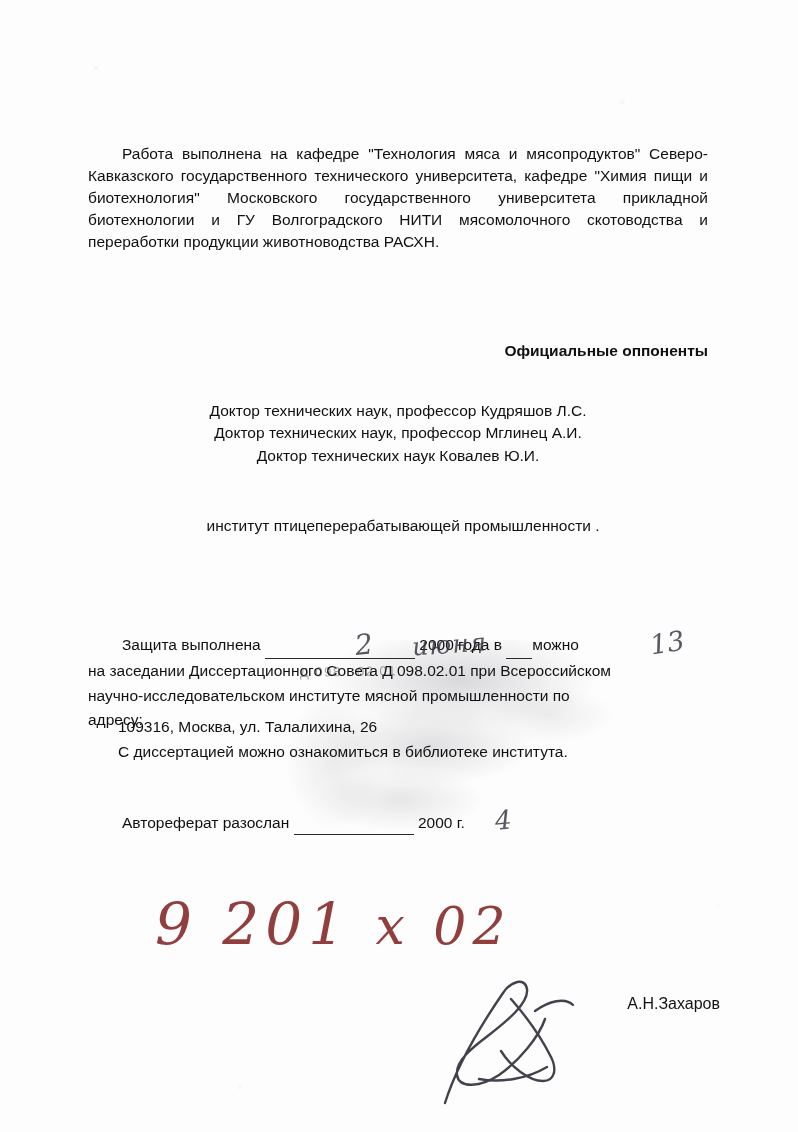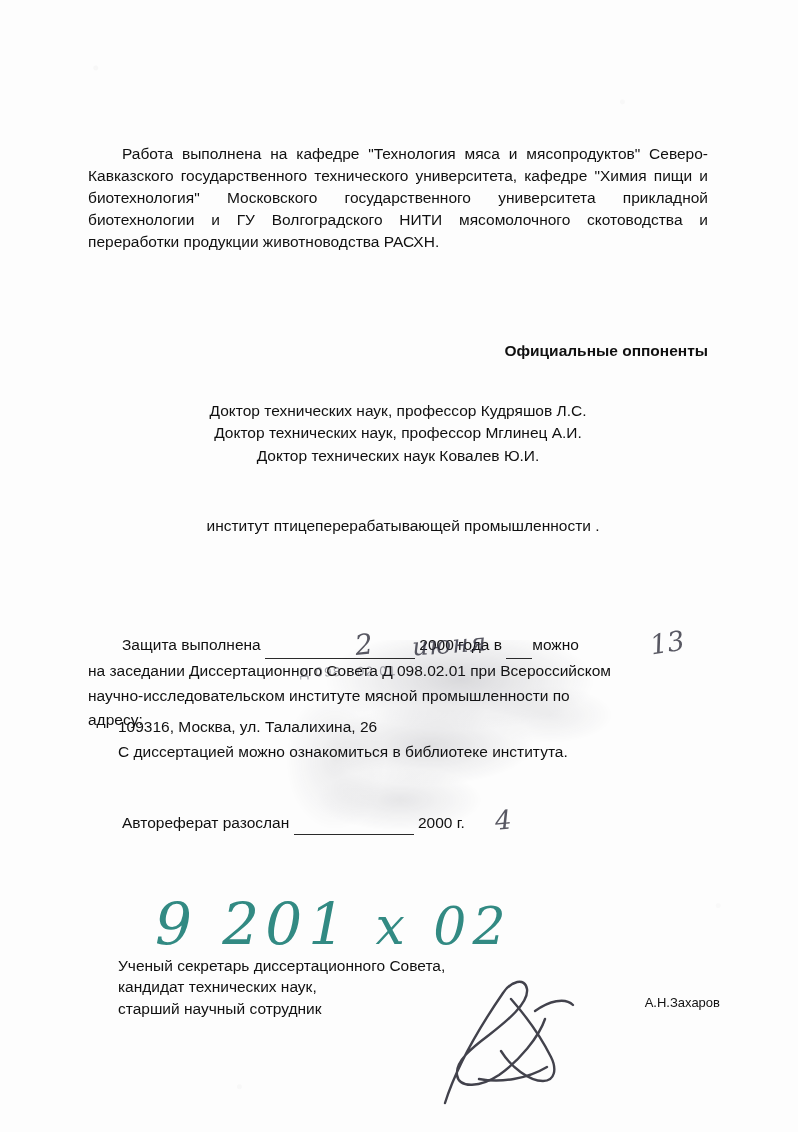--- a/index.html
+++ b/index.html
@@ -79,21 +79,21 @@
     left: 88px;  top: 812px;  width: 620px;
   }
   #block-secretary {
     left: 118px; top: 955px; width: 590px;
     line-height: 1.38;
   }
   #secretary-name {
     position: absolute;
     right: 78px;
     top: 995px;
-    font-size: 13px;
+    font-size: 16px;
   }
 
   
   .blank {
     display: inline-block;
     border-bottom: 1px solid #2a2a2a;
     vertical-align: baseline;
   }
   .blank.w1 { width: 150px; }
   .blank.w2 { width: 120px; }
@@ -124,21 +124,21 @@
   }
   #hw-abstract-day {
     left: 495px; top: 805px;
     font-size: 26px;
     transform: rotate(-5deg);
   }
   #hw-stamp-number {
     left: 155px; top: 890px;
     font-size: 58px;
     letter-spacing: 6px;
-    color: #0f766e;
+    color: #7f1d1d;
     opacity: 0.85;
     font-family: "DejaVu Serif", serif;
     font-style: italic;
   }
   #hw-stamp-number .sub { font-size: 52px; }
 
   
   #stamp-smudge {
     position: absolute;
     left: 250px;
@@ -215,25 +215,20 @@
       <div>109316, Москва, ул. Талалихина, 26</div>
       <div>С диссертацией можно ознакомиться в библиотеке института.</div>
     </div>
 
     <div class="para" id="block-abstract">
       <span style="padding-left:34px">Автореферат разослан</span>
       <span class="blank w2">&nbsp;</span>
       <span>2000 г.</span>
     </div>
 
-    <div class="para" id="block-secretary">
-      <div>Ученый секретарь диссертационного Совета,</div>
-      <div>кандидат технических наук,</div>
-      <div>старший научный сотрудник</div>
-    </div>
     <div id="secretary-name">А.Н.Захаров</div>
 
     <div id="stamp-smudge"></div>
     <div id="stamp-text">Д 098 . 02 01</div>
 
     <div class="hand" id="hw-date-day">2</div>
     <div class="hand" id="hw-date-month">июня</div>
     <div class="hand" id="hw-hour">13</div>
     <div class="hand" id="hw-abstract-day">4</div>
 

